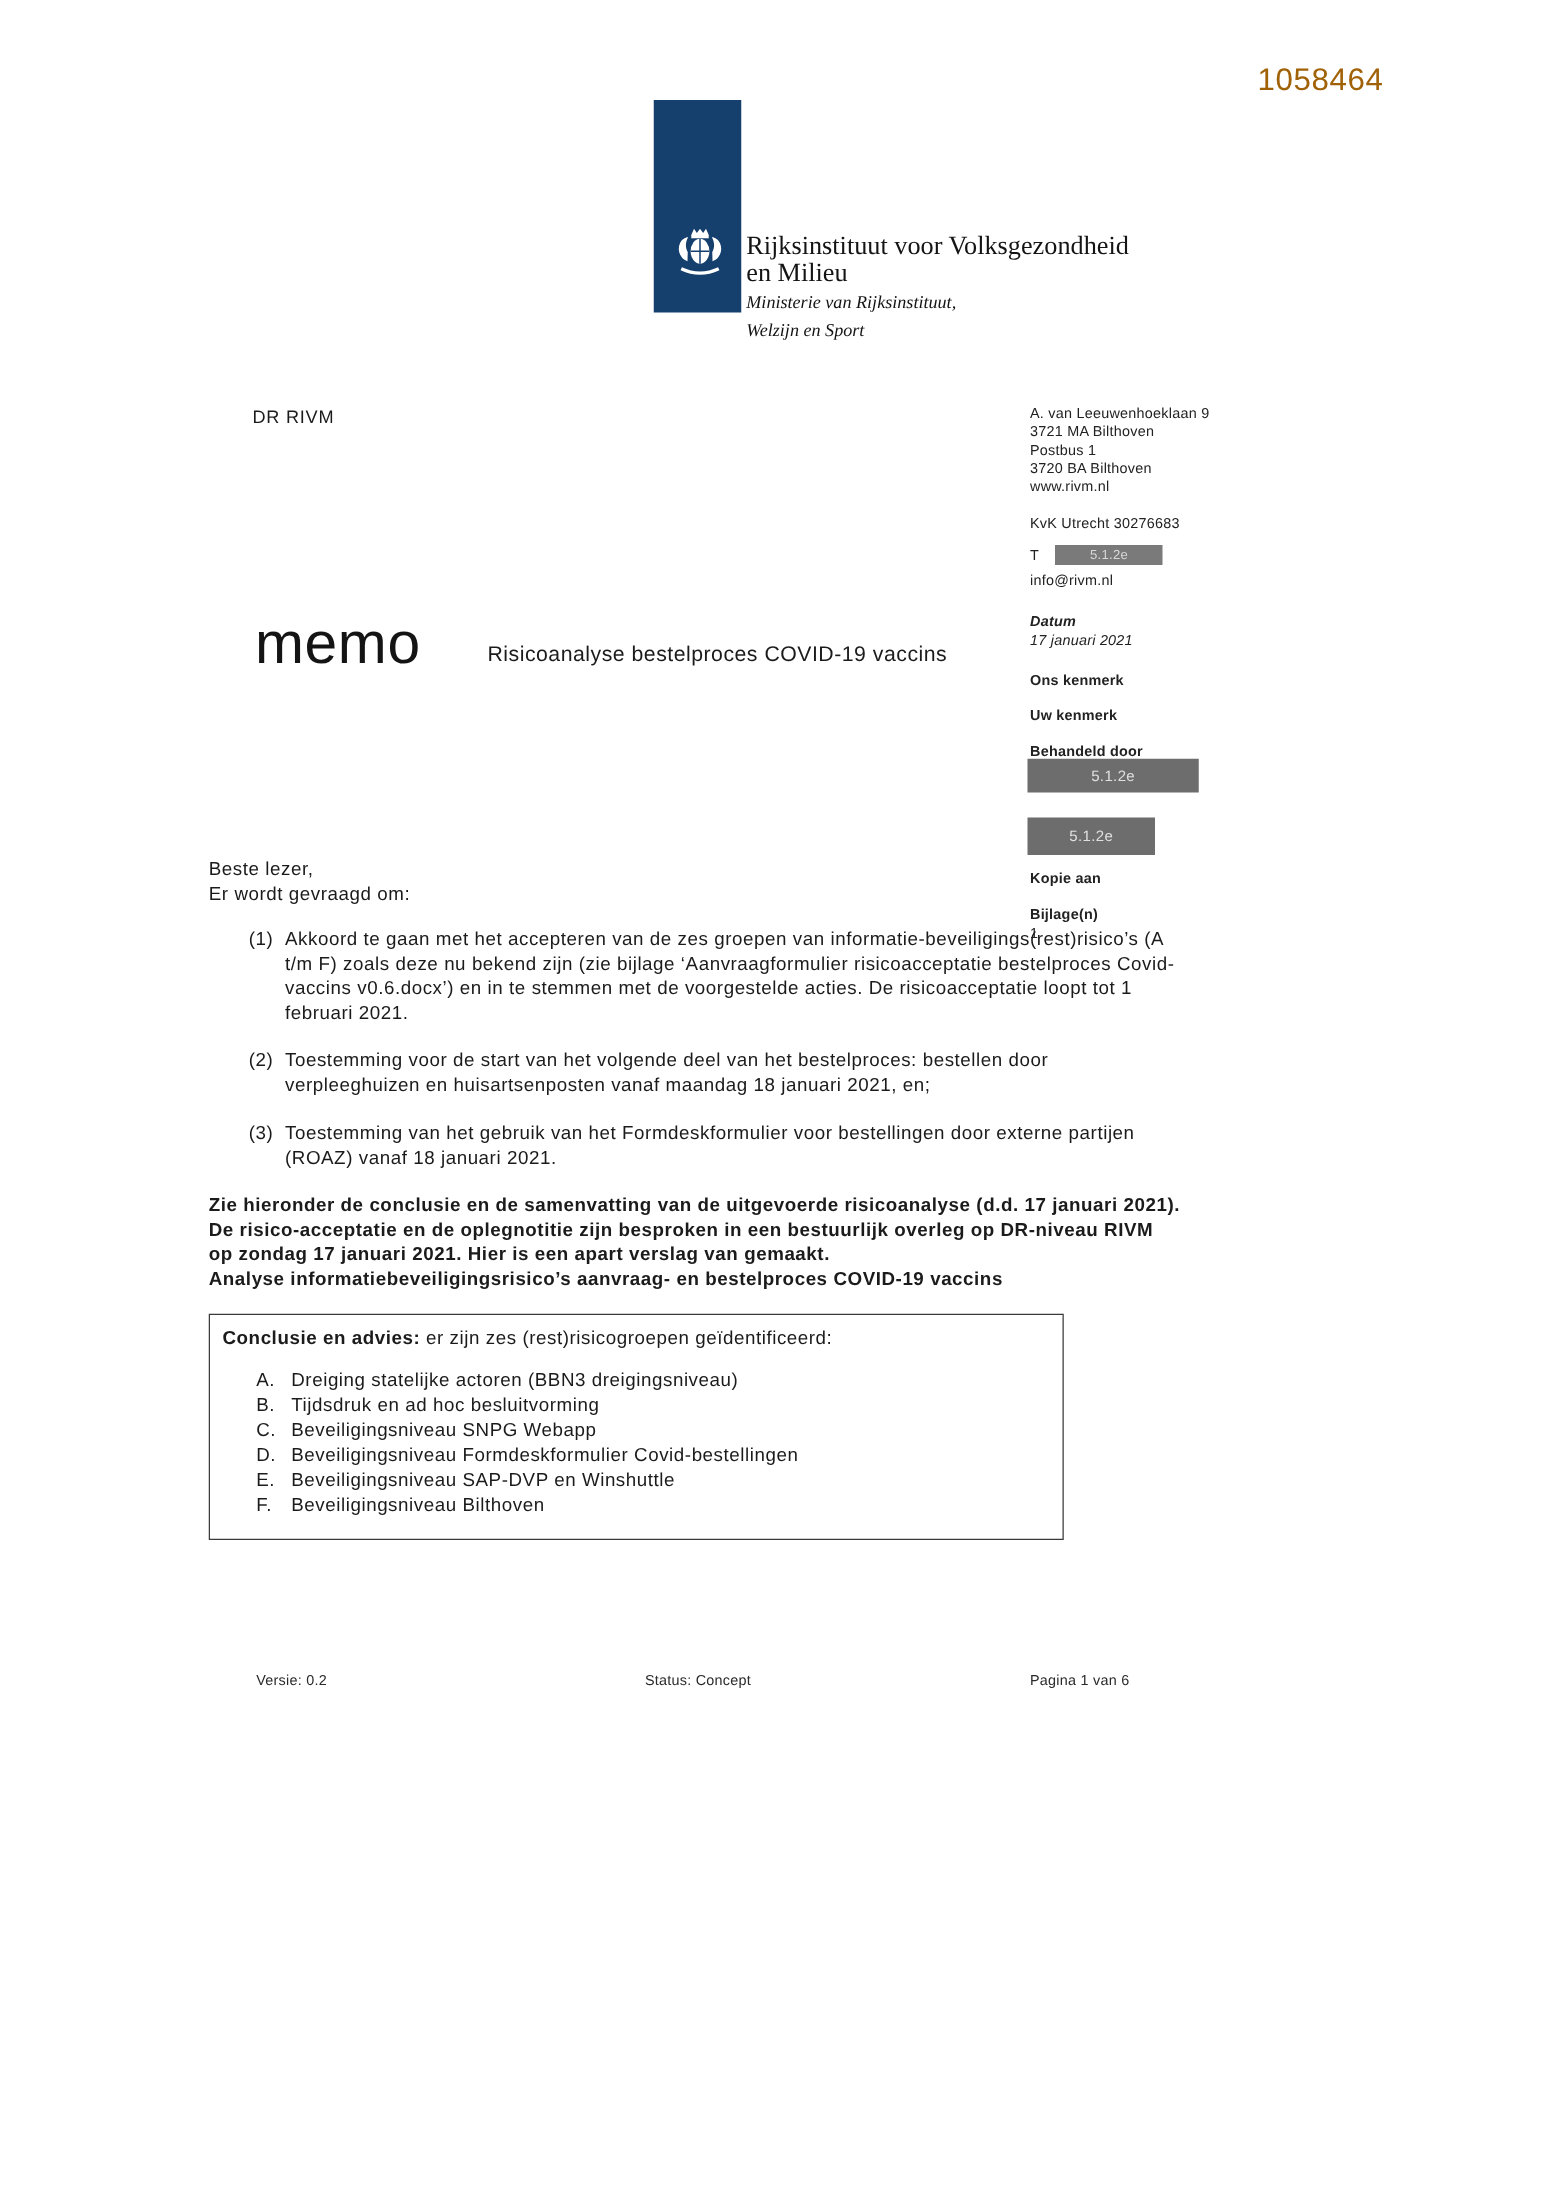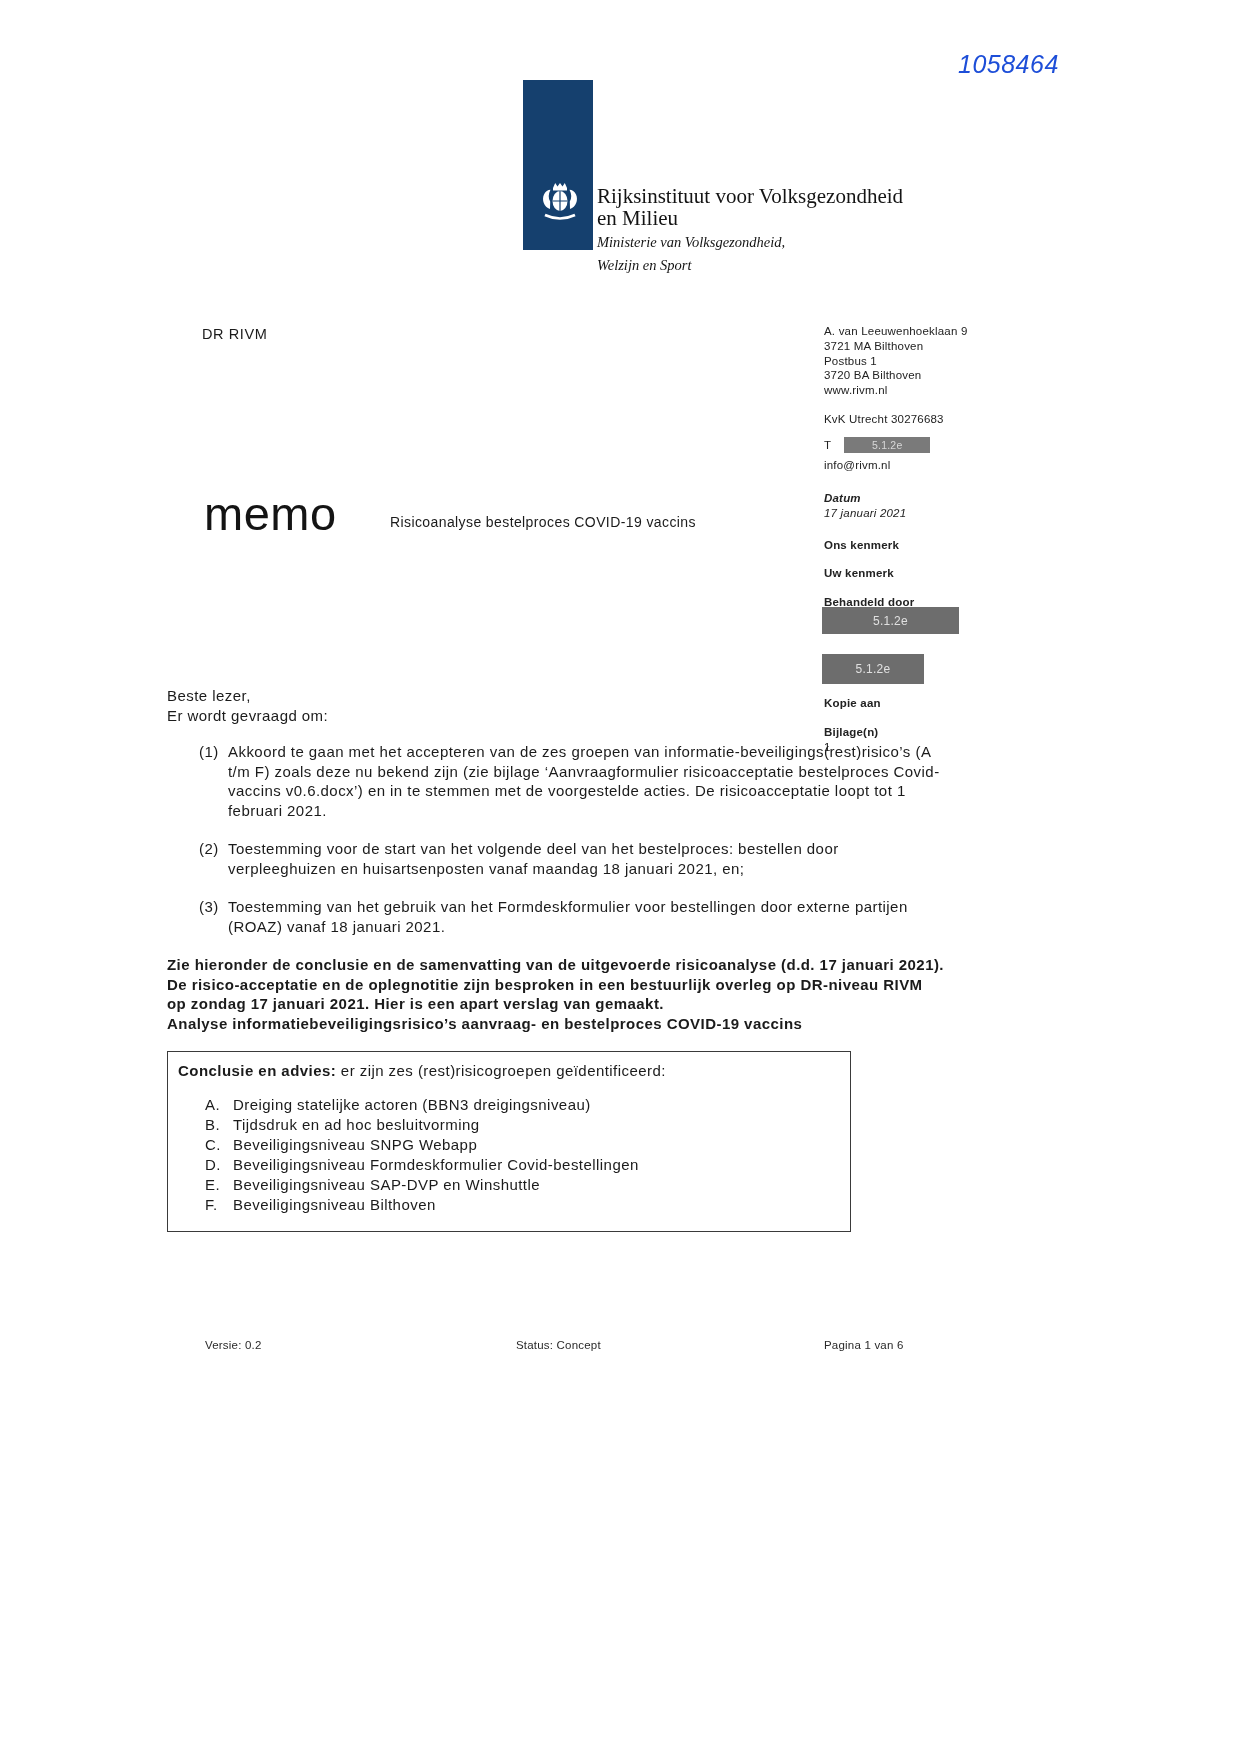--- a/index.html
+++ b/index.html
@@ -4,22 +4,22 @@
 <style>
   * { margin:0; padding:0; box-sizing:border-box; }
   html,body { background:#ffffff; }
   .page {
     position:relative; width:1241px; height:1754px; background:#ffffff;
     font-family:"Liberation Sans", sans-serif; color:#1b1b1b; overflow:hidden;
   }
   .bold { font-weight:bold; }
 
   .doc-number {
-    position:absolute; left:958px; top:50px;
-    font-size:25px; letter-spacing:.5px; color:#1d4ed8;font-style:italic;
+    position:absolute; left:1006px; top:50px;
+    font-size:25px; letter-spacing:.5px; color:#a16207;
   }
 
   
   .logo-flag {
     position:absolute; left:523px; top:80px; width:70px; height:170px;
     background:#15406e;
   }
   .crest { position:absolute; left:11px; top:100px; }
   .logo-text { position:absolute; left:597px; top:185px; }
   .org-name {
@@ -56,21 +56,21 @@
   .redact-1 { left:822px; top:607px; width:137px; height:27px; }
   .redact-2 { left:822px; top:654px; width:102px; height:30px; }
   .sb-kopie { top:696px; }
   .sb-bijlage { top:725px; }
 
   
   .memo-title {
     position:absolute; left:204px; top:486px;
     font-size:47px; letter-spacing:.5px; color:#141414;
   }
-  .memo-subject { position:absolute; left:390px; top:514px; font-size:14px; letter-spacing:.4px; }
+  .memo-subject { position:absolute; left:390px; top:514px; font-size:17px; letter-spacing:.4px; }
 
   
   .main {
     position:absolute; left:167px; top:686px; width:778px;
     font-size:15px; line-height:19.5px; letter-spacing:.45px; color:#1b1b1b;
   }
   .gevraagd-heading { margin-top:23px; font-weight:bold; }
   .req-list { margin-top:17px; }
   .list-item { display:flex; padding-left:32px; margin-bottom:19px; }
   .list-item .num { flex:none; width:29px; }
@@ -104,21 +104,21 @@
       <ellipse cx="26" cy="21" rx="7.5" ry="10" fill="#ffffff"></ellipse>
       <path d="M26 11 v20 M18.5 21 h15" stroke="#15406e" stroke-width="1.2"></path>
       <path d="M16 29 c-6-2 -8.5-9 -6-14.5 c1.2-2.8 4-4.8 6.5-4.8 c-2.3 4.2 -2.3 8.6 -0.3 11.8 z" fill="#ffffff"></path>
       <path d="M36 29 c6-2 8.5-9 6-14.5 c-1.2-2.8 -4-4.8 -6.5-4.8 c2.3 4.2 2.3 8.6 0.3 11.8 z" fill="#ffffff"></path>
       <path d="M11 35 q15 7 30 0" stroke="#ffffff" stroke-width="2.6" fill="none"></path>
     </svg>
   </div>
   <div class="logo-text">
     <div class="org-name">Rijksinstituut voor Volksgezondheid</div>
     <div class="org-name">en Milieu</div>
-    <div class="ministry">Ministerie van Volksgezondheid,</div>
+    <div class="ministry">Ministerie van Rijksinstituut,</div>
     <div class="ministry">Welzijn en Sport</div>
   </div>
 
   <div class="addressee">DR RIVM</div>
 
   <div class="sb sb-address">
     <div>A. van Leeuwenhoeklaan 9</div>
     <div>3721 MA Bilthoven</div>
     <div>Postbus 1</div>
     <div>3720 BA Bilthoven</div>

